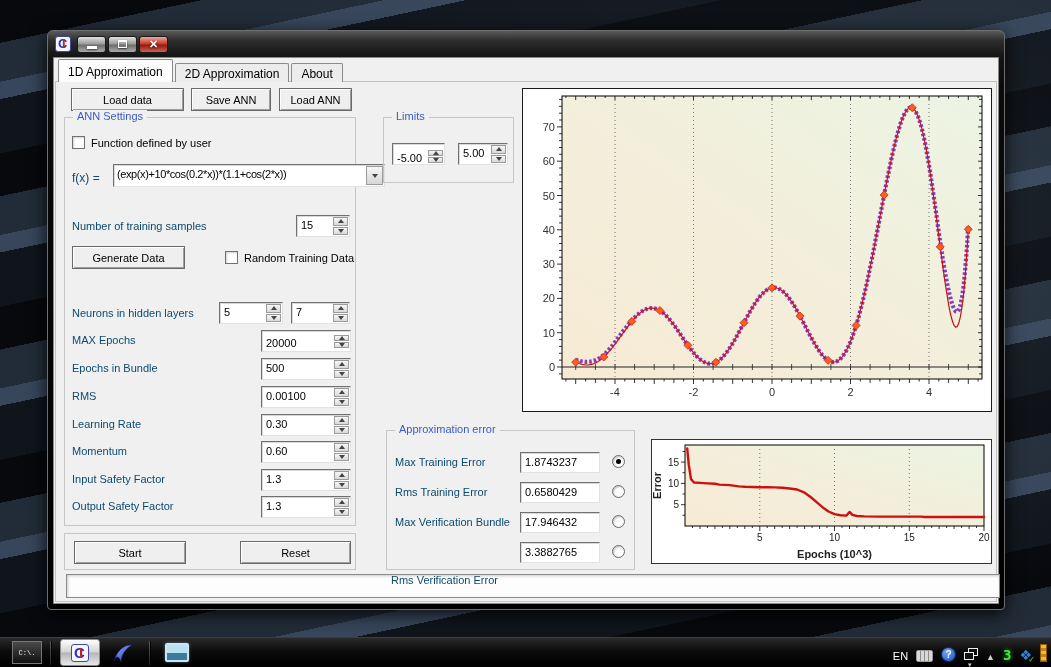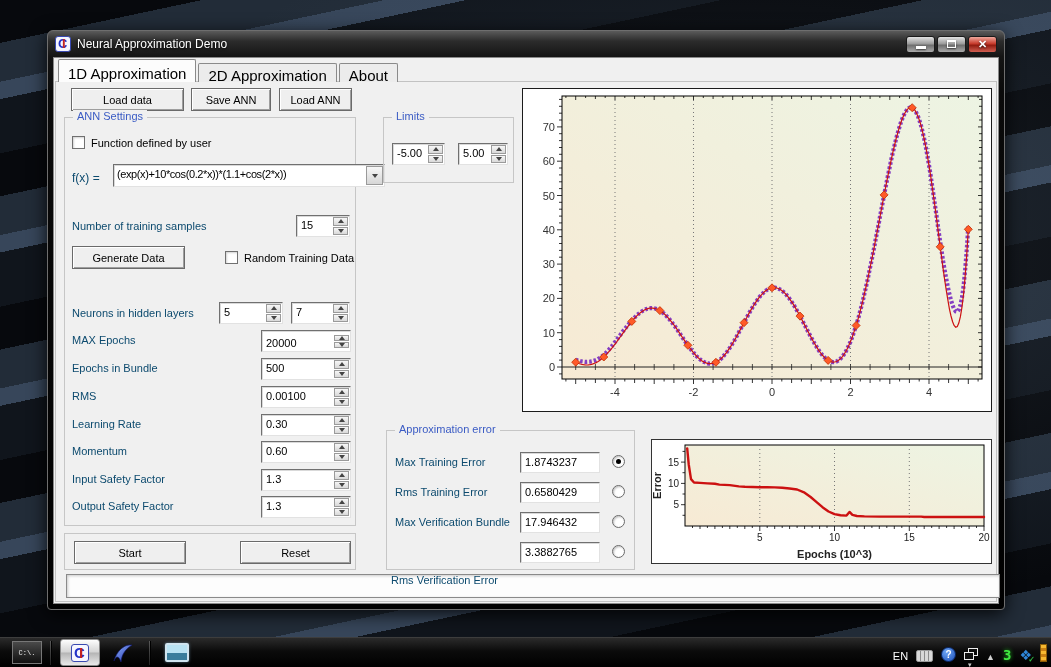--- a/index.html
+++ b/index.html
@@ -33,21 +33,21 @@
   .win-btn.red  { background:linear-gradient(#f0a89c,#c73a2b 45%,#921c10 55%,#d05e51); }
   .gl-min { width:10px; height:3px; background:#fff; margin-top:6px; box-shadow:0 1px 2px rgba(0,0,0,.6); }
   .gl-max { width:9px; height:8px; border:1px solid #fff; border-top:2px solid #fff; box-shadow:0 1px 2px rgba(0,0,0,.6); }
   .gl-close { color:#fff; font-size:11px; font-weight:bold; text-shadow:0 1px 2px rgba(0,0,0,.7); line-height:1; }
 
   .client { position:absolute; left:5px; right:5px; top:26px; bottom:5px;
     background:#f0f0f0; border:1px solid #8a8a8a; }
 
   
   .tabstrip { position:absolute; left:4px; top:2px; height:22px; display:flex; align-items:flex-end; z-index:3; }
-  .tab { height:19px; padding:3px 9px 0; font-size:15px; background:#ececec;
+  .tab { height:19px; padding:3px 9px 0; font-size:12px; background:#ececec;
     border:1px solid #8a8a8a; border-bottom:none; border-radius:2px 2px 0 0; margin-right:2px; white-space:nowrap; }
   .tab.active { height:23px; padding-top:5px; background:#fcfcfc; }
   .page { position:absolute; left:1px; right:1px; top:23px; bottom:1px; background:#f0f0f0;
     border:1px solid #c2c2c2; z-index:1; }
 
   
   .btn { position:absolute; background:#efefef; border:1px solid #6a6a6a;
     box-shadow:inset 1px 1px 0 #fff, inset -1px -1px 0 #9e9e9e;
     font-size:11px; color:#000; display:flex; align-items:center; justify-content:center; }
   .groupbox { position:absolute; border:1px solid #c6c6c6; }
@@ -116,21 +116,20 @@
 <body>
 
 <div class="desktop"></div>
 
 <div class="window">
   <div class="titlebar">
     <div class="app-icon">
         <span class="c">C</span>
         <span class="i">I</span>
       </div>
-    <div class="title-text">Neural Approximation Demo</div>
     <div class="win-btns">
       <div class="win-btn gray">
           <div class="gl-min"></div>
         </div>
       <div class="win-btn gray">
           <div class="gl-max"></div>
         </div>
       <div class="win-btn red">
           <div class="gl-close">✕</div>
         </div>
@@ -291,21 +290,21 @@
               <div>
                 <span class="tri-dn"></span>
               </div>
             </div>
           </div>
         </div>
 
       <div class="groupbox" style="left:327px;top:35px;width:131px;height:66px">
         <div class="gb-title">Limits</div>
 
-      <div class="spinner" style="left: 8px; top: 25px; width: 53px; height: 22px;">
+      <div class="spinner" style="left: 8px; top: 25px; width: 53px; height: 22px; align-items: flex-end;">
             <div class="spin-val">-5.00</div>
             <div class="spin-btns">
               <div>
                 <span class="tri-up"></span>
               </div>
               <div>
                 <span class="tri-dn"></span>
               </div>
             </div>
           </div>

